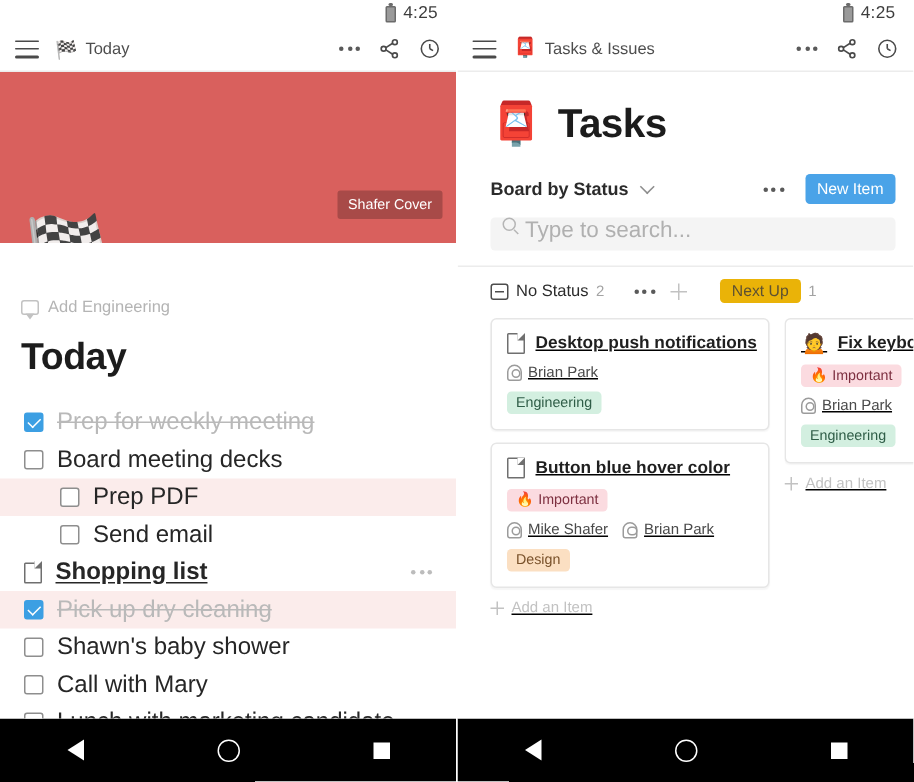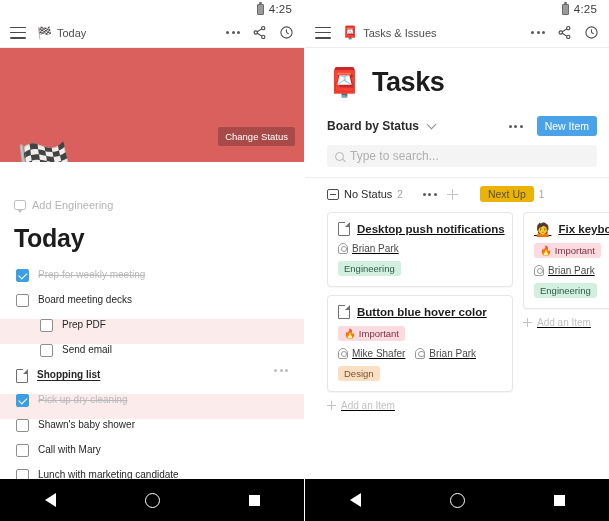--- a/index.html
+++ b/index.html
@@ -85,23 +85,23 @@
   .bubble:after{content:"";position:absolute;left:2px;bottom:-4px;width:0;height:0;
     border-left:3px solid transparent;border-right:3px solid transparent;border-top:4px solid #c2c2c2;}
 
   .page-title {
     font-size: 25px; font-weight: bold; color: #1c1c1c;
     margin-top: 13px; letter-spacing: -.3px;
   }
 
   .tasklist { margin-top: 16px; }
   .task {
-    display: flex; align-items: flex-start; gap: 9px;
+    display: flex; align-items: center; gap: 9px;
     height: 25px; padding: 0 2px;
-    font-size: 10px; color: #262626;
+    font-size: 16px; color: #262626;
   }
   .task.indent { padding-left: 26px; }
   .task.hl { background: #fbeceb; margin: 0 -14px; padding-left: 16px; padding-right: 14px; }
   .task.hl.indent { padding-left: 40px; }
   .task.done { color: #b9b9b9; text-decoration: line-through; }
   .cbox {
     width: 13px; height: 13px; border: 1.5px solid #8e8e8e;
     border-radius: 2px; flex: 0 0 13px; background: #fff; cursor:pointer;
   }
   .cbox.checked {
@@ -138,22 +138,22 @@
   .board-title { font-size: 12px; font-weight: bold; color:#2b2b2b;text-align:right; }
   .chev { width:7px;height:7px;border-right:1.4px solid #8d8d8d;border-bottom:1.4px solid #8d8d8d;
           transform: rotate(45deg); margin-left:3px; margin-top:-3px; }
   .new-item {
     background:#4aa3e8; color:#fff; font-size:10.5px;
     padding:4px 8px; border-radius:3px; border:none; cursor:pointer;
     font-family:"Liberation Sans", sans-serif;
   }
   .searchbar {
     margin: 9px 12px 0 22px; height: 22px; background:#f4f4f4;
-    border-radius: 3px; display:flex; align-items:center; gap:6px;
-    padding: 0 8px; font-size: 12px; color:#b0b0b0;
+    border-radius: 3px; display:flex; gap:6px;
+    padding: 0 8px; font-size: 15px; color:#b0b0b0;
   }
   .magni { width:9px;height:9px;border:1.3px solid #b5b5b5;border-radius:50%; position:relative;flex:0 0 9px;}
   .magni:after{content:"";position:absolute;right:-3px;bottom:-2px;width:4px;height:1.3px;
                background:#b5b5b5;transform:rotate(45deg);}
 
   .divider { height:1px; background:#ececec; margin: 10px 0 0 0; }
 
   .colheads { display:flex; align-items:center; padding: 8px 0 0 22px; gap:6px; }
   .colhead { display:flex; align-items:center; gap:5px; }
   .inboxicon { width:12px;height:11px;border:1.4px solid #4d4d4d;border-radius:2px;position:relative;flex:0 0 12px;}
@@ -251,21 +251,21 @@
       </svg>
       <svg class="icon-clock" viewBox="0 0 24 24">
         <circle cx="12" cy="12" r="9" fill="none" stroke="#4a4a4a" stroke-width="1.7"></circle>
         <line x1="12" y1="12" x2="12" y2="7" stroke="#4a4a4a" stroke-width="1.7"></line>
         <line x1="12" y1="12" x2="15.5" y2="14" stroke="#4a4a4a" stroke-width="1.7"></line>
       </svg>
     </div>
   </div>
 
   <div class="cover">
-    <div class="change-cover">Change Status</div>
+    <div class="change-cover">Shafer Cover</div>
     <div class="cover-flag emoji">🏁</div>
   </div>
 
   <div class="leftbody">
     <div class="add-discussion">
       <span class="bubble"></span>
       <span>Add Engineering</span>
     </div>
 
     <div class="page-title">Today</div>

